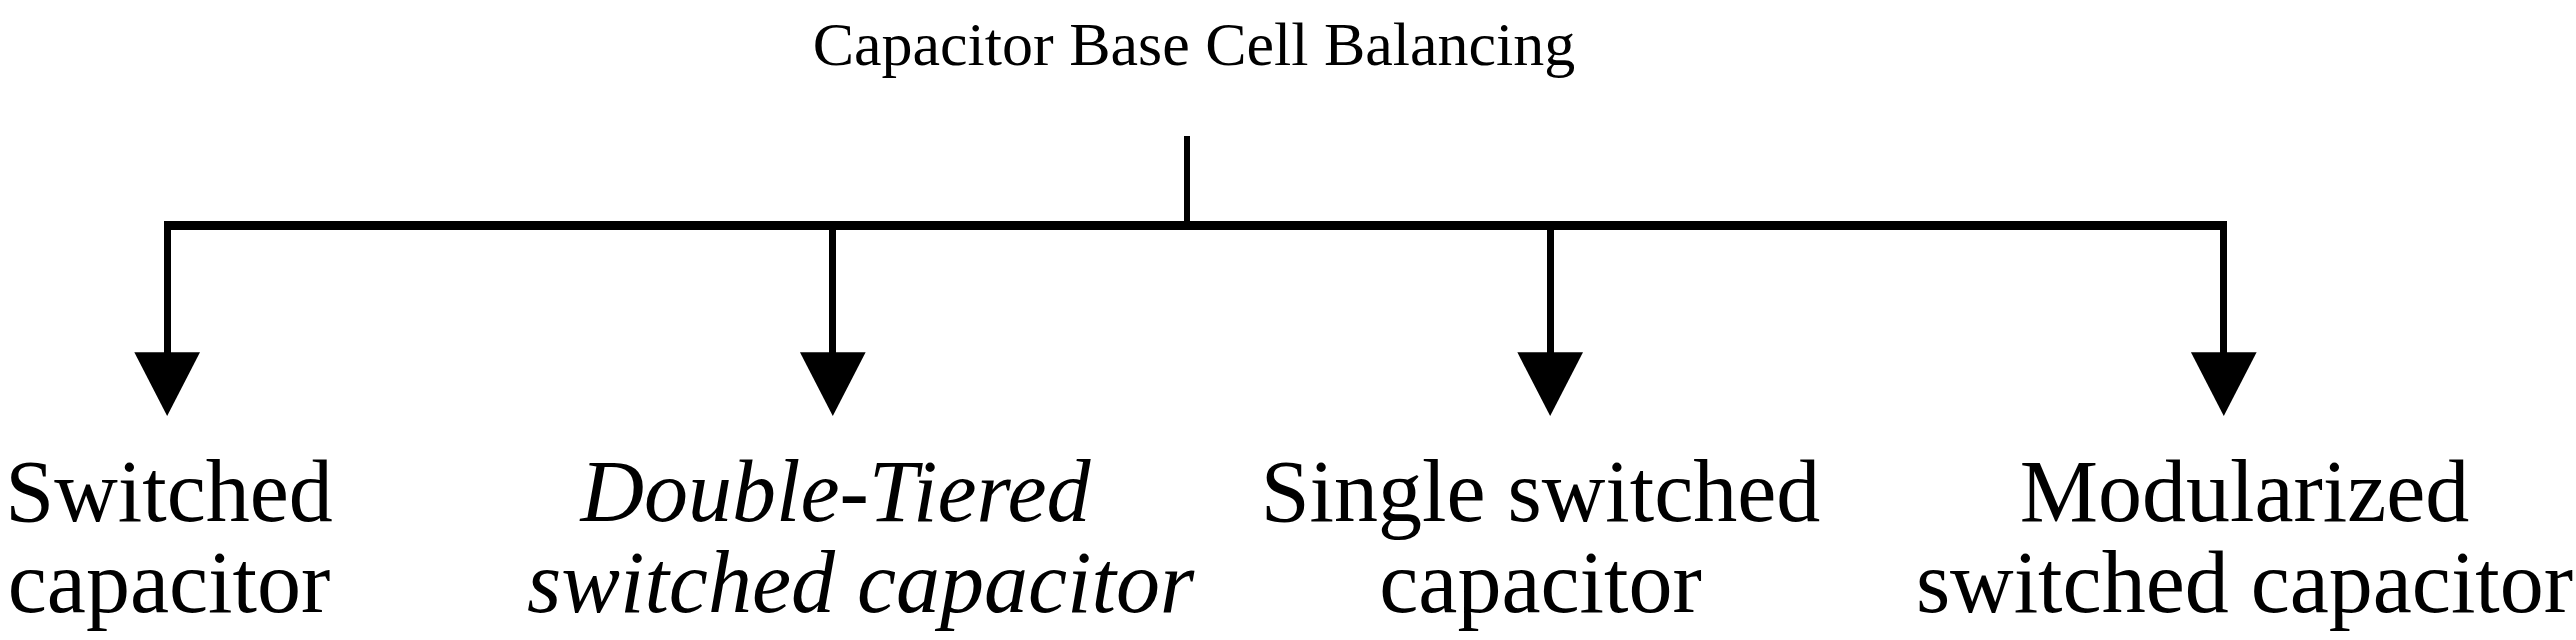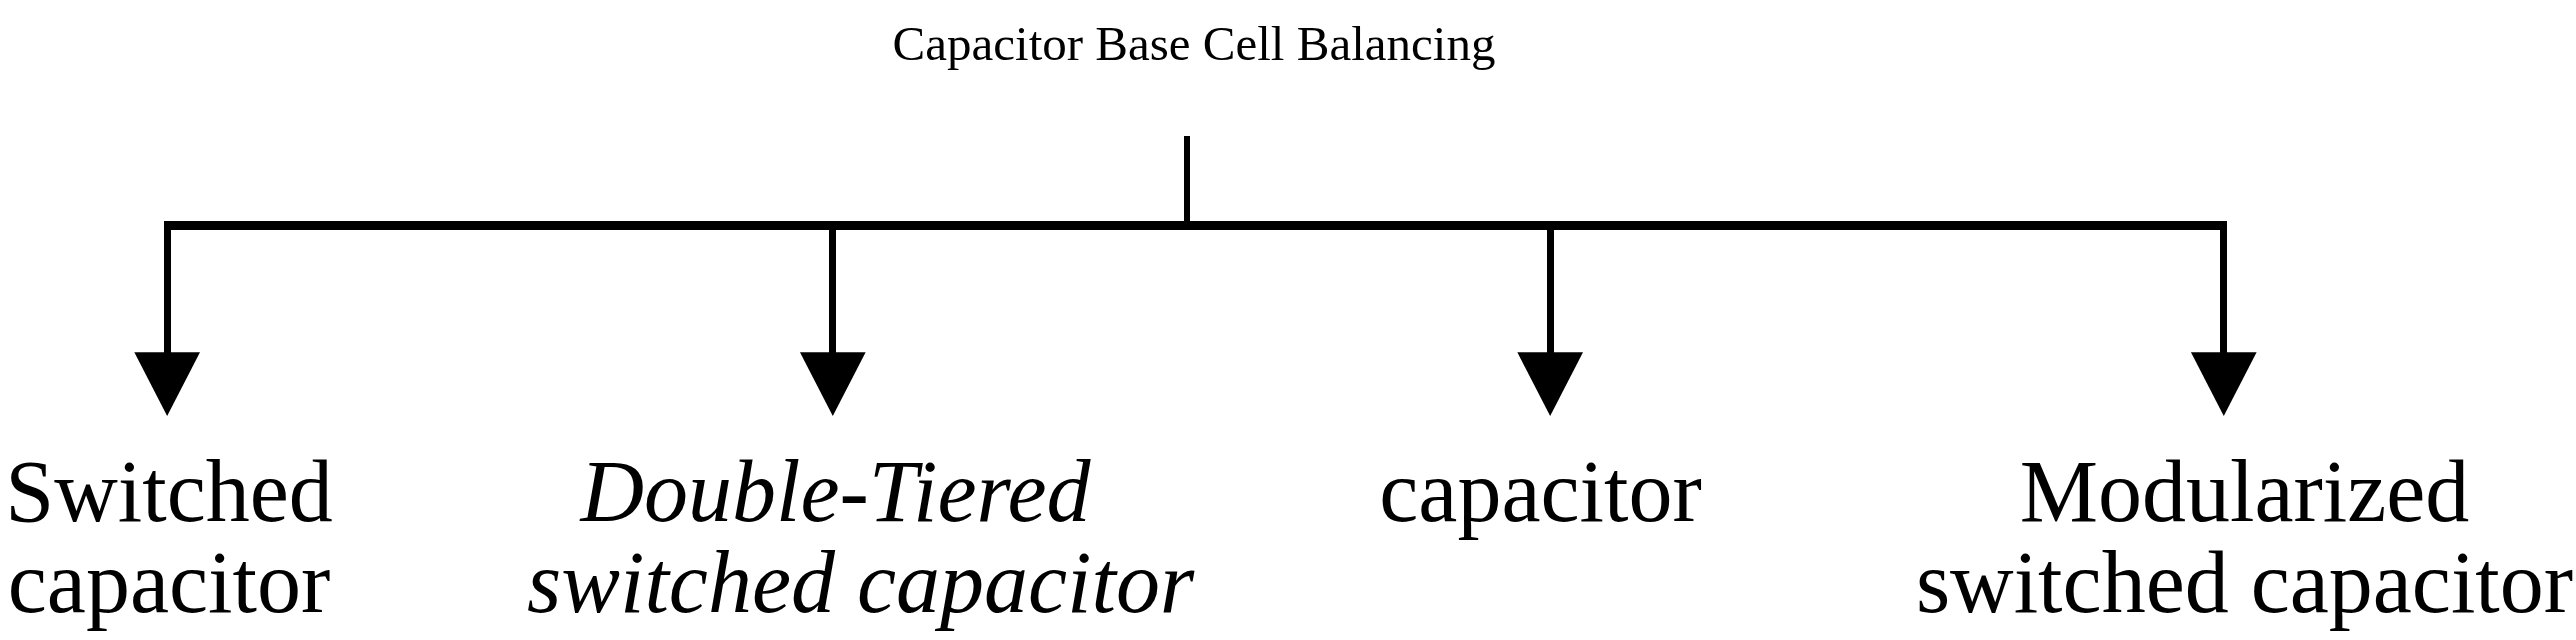--- a/index.html
+++ b/index.html
@@ -25,21 +25,21 @@
     width: 2576px;
     height: 641px;
   }
   .node-title {
     position: absolute;
     left: 0;
     top: 4px;
     width: 2388px;
     text-align: center;
     font-family: "Liberation Serif", "DejaVu Serif", serif;
-    font-size: 49px;
+    font-size: 62px;
     line-height: 80px;
     letter-spacing: 0px;
     white-space: nowrap;
     color: #000000;
   }
   .leaf-label {
     position: absolute;
     text-align: center;
     font-family: "Liberation Serif", "DejaVu Serif", serif;
     font-size: 88px;
@@ -93,20 +93,21 @@
     <span class="line">Switched</span>
     <span class="line">capacitor</span>
   </div>
 
   <div class="leaf-label" id="leaf-1">
     <span class="line">Double-Tiered</span>
     <span class="line">switched capacitor</span>
   </div>
 
   <div class="leaf-label" id="leaf-2">
+    <span class="line">Single switched</span>
     <span class="line">capacitor</span>
   </div>
 
   <div class="leaf-label" id="leaf-3">
     <span class="line">Modularized</span>
     <span class="line">switched capacitor</span>
   </div>
 
 </div>
 

